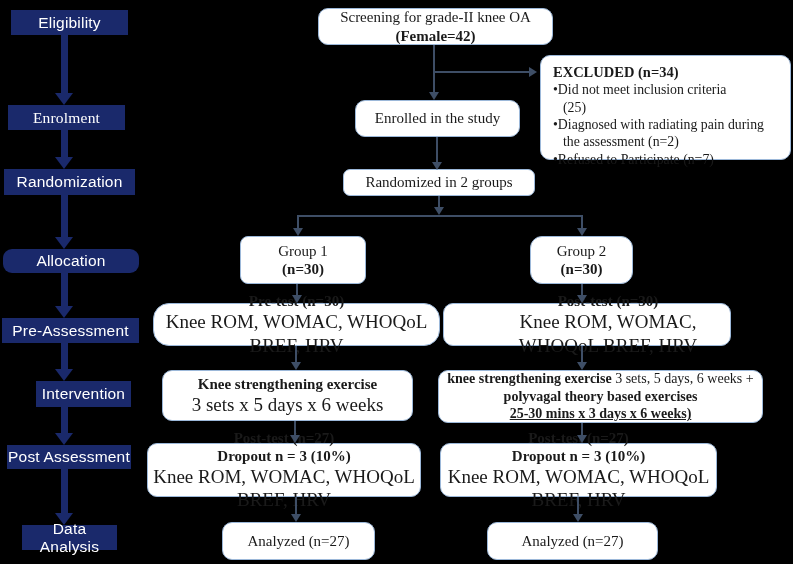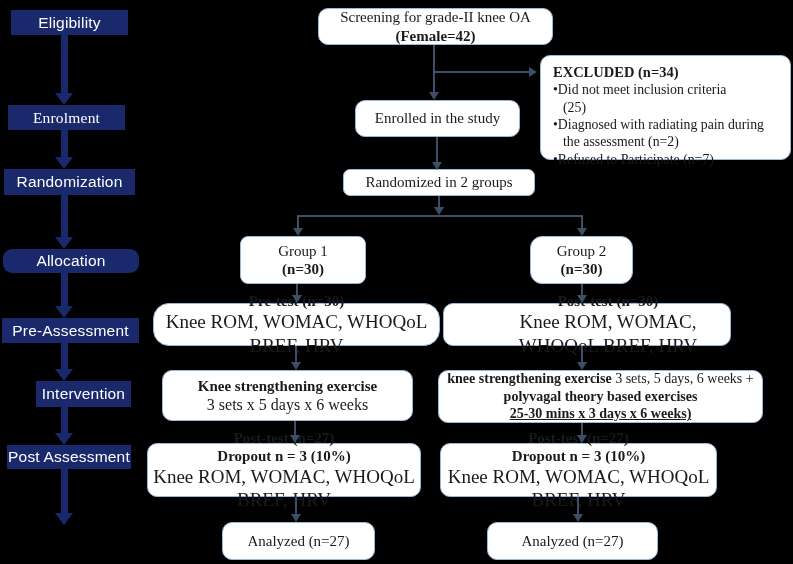--- a/index.html
+++ b/index.html
@@ -52,20 +52,21 @@
 
 <div id="canvas">
 
   <div class="stage" style="left:11px;top:10px;width:117px;height:25px;">Eligibility</div>
   <div class="stage" style="left:8px;top:105px;width:117px;height:25px;font-family:Liberation Serif, serif;">Enrolment</div>
   <div class="stage" style="left:4px;top:169px;width:131px;height:26px;">Randomization</div>
   <div class="stage" style="left:3px;top:249px;width:136px;height:24px;border-radius:9px;">Allocation</div>
   <div class="stage" style="left:2px;top:318px;width:137px;height:25px;">Pre-Assessment</div>
   <div class="stage" style="left:36px;top:381px;width:95px;height:26px;">Intervention</div>
   <div class="stage" style="left:7px;top:445px;width:124px;height:24px;">Post Assessment</div>
+  <div class="stage" style="left:22px;top:525px;width:95px;height:25px;">Data Analysis</div>
 
   <div class="sarrow-shaft" style="left:61px;top:35px;height:58px;"></div>
   <div class="sarrow-head" style="left:55px;top:93px;"></div>
   <div class="sarrow-shaft" style="left:61px;top:130px;height:27px;"></div>
   <div class="sarrow-head" style="left:55px;top:157px;"></div>
   <div class="sarrow-shaft" style="left:61px;top:195px;height:42px;"></div>
   <div class="sarrow-head" style="left:55px;top:237px;"></div>
   <div class="sarrow-shaft" style="left:61px;top:273px;height:33px;"></div>
   <div class="sarrow-head" style="left:55px;top:306px;"></div>
   <div class="sarrow-shaft" style="left:61px;top:343px;height:26px;"></div>
@@ -111,21 +112,21 @@
     <div class="small">Knee ROM, WOMAC, WHOQoL BREF, HRV</div>
   </div>
 
   <div class="fbox" style="left:443px;top:303px;width:288px;height:43px;padding-left:46px;">
     <div class="b">Post-test (n=30)</div>
     <div class="small">Knee ROM, WOMAC, WHOQoL BREF, HRV</div>
   </div>
 
   <div class="fbox" style="left:162px;top:370px;width:251px;height:51px;">
     <div class="b">Knee strengthening exercise</div>
-    <div style="font-size:16px;">3 sets x 5 days x 6 weeks</div>
+    <div style="font-size:19px;">3 sets x 5 days x 6 weeks</div>
   </div>
 
   <div class="fbox" style="left:438px;top:370px;width:325px;height:53px;font-size:14px;line-height:1.24;">
     <div><span class="b">knee strengthening exercise</span><span> 3 sets, 5 days, 6 weeks + </span><span class="b">polyvagal theory based exercises</span><span class="b u" style="display:block;">25-30 mins x 3 days x 6 weeks)</span></div>
   </div>
 
   <div class="fbox" style="left:147px;top:443px;width:274px;height:54px;">
     <div class="b">Post-test (n=27)</div>
     <div class="b">Dropout n = 3 (10%)</div>
     <div class="small">Knee ROM, WOMAC, WHOQoL BREF, HRV</div>

